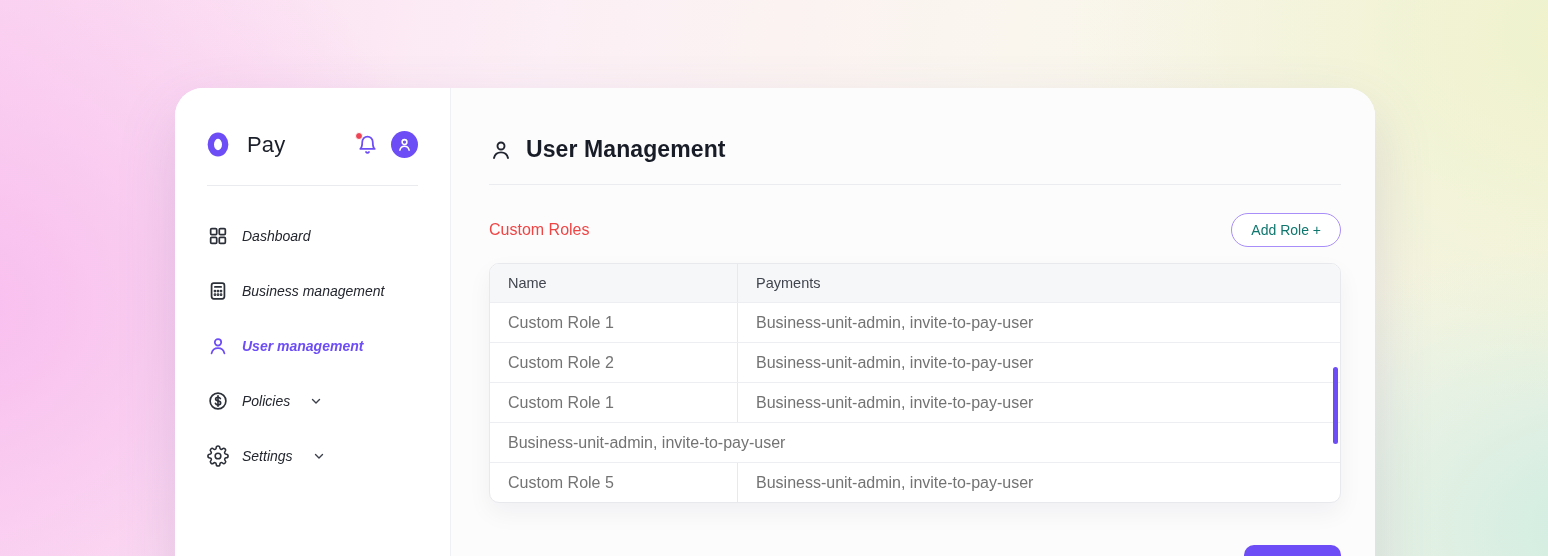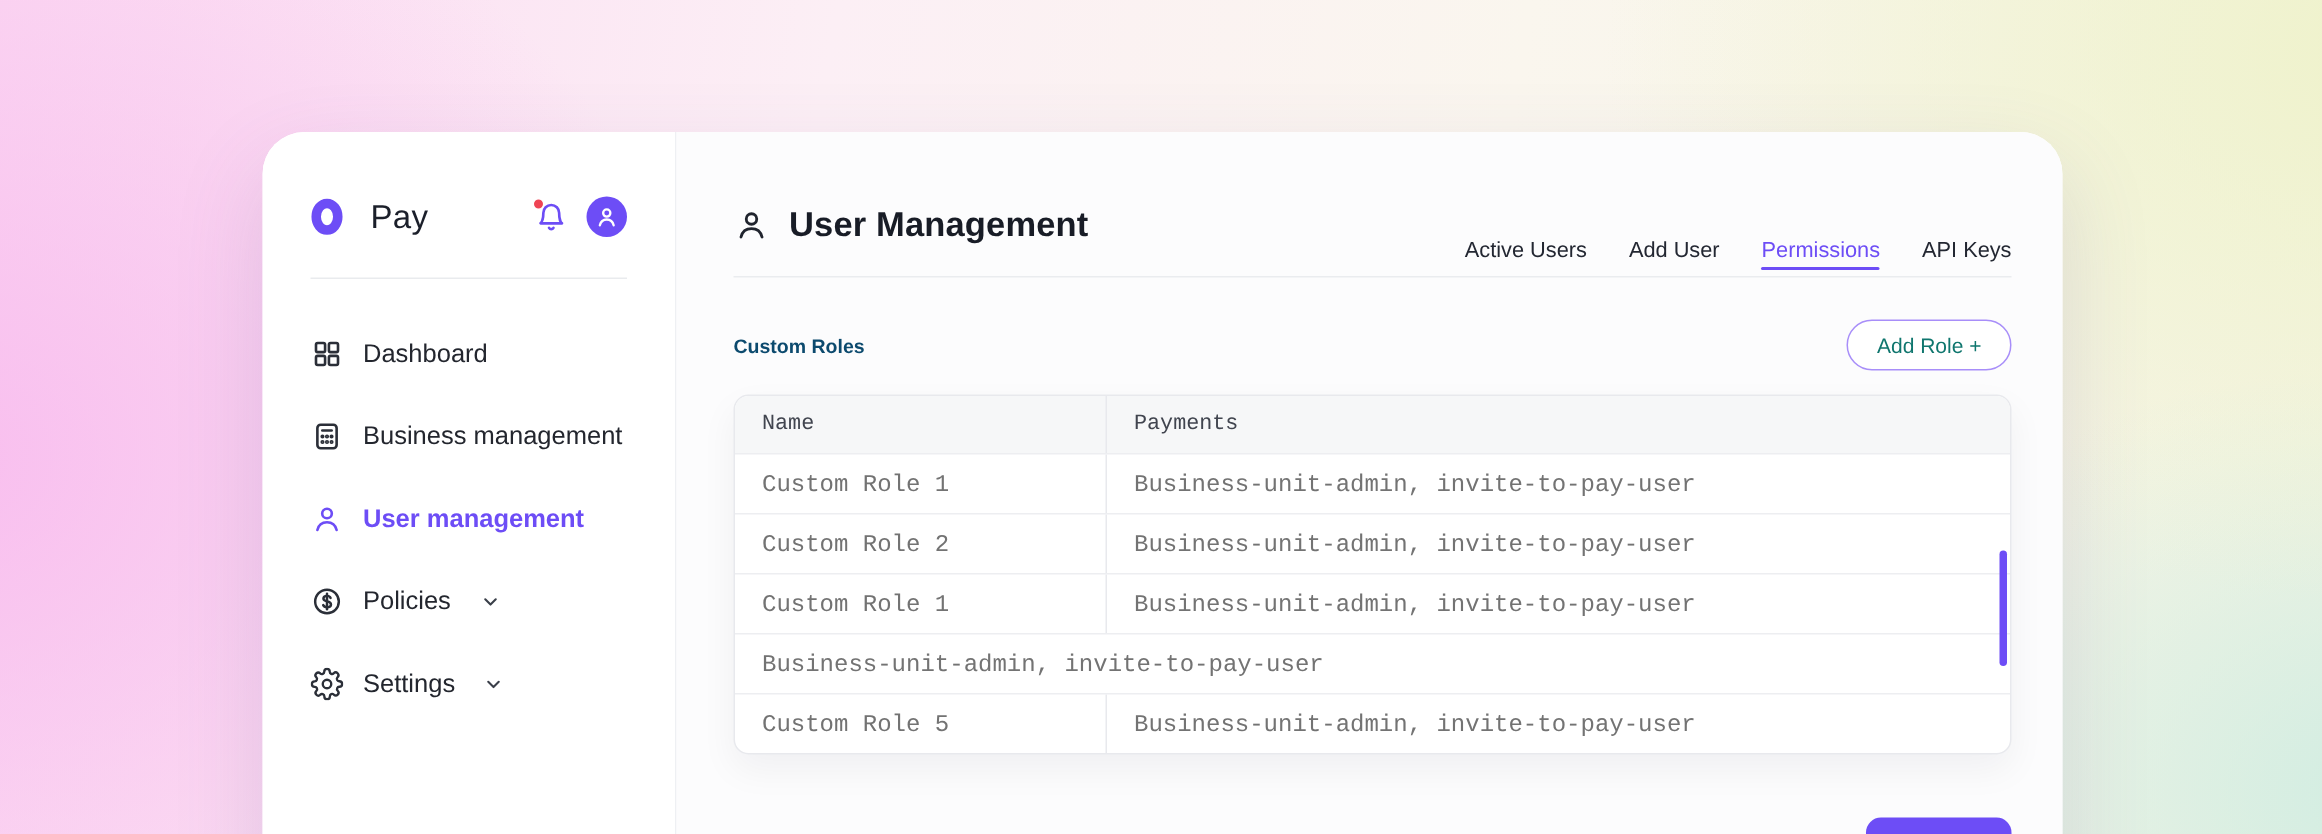--- a/index.html
+++ b/index.html
@@ -41,21 +41,21 @@
   .avatar { width:27px; height:27px; border-radius:50%; background:#6d4df6; display:flex; align-items:center; justify-content:center; color:#fff; cursor:pointer; }
   .avatar svg { width:17px; height:17px; }
 
   .nav { margin-top:22px; }
   .nav-item {
     display:flex; align-items:center; gap:13px;
     padding:16.5px 0; cursor:pointer; color:#23262e;
   }
   .nav-icon { width:22px; height:22px; color:#2b2f38; flex-shrink:0; }
   .nav-icon svg { width:22px; height:22px; display:block; }
-  .nav-label { font-size:17px; font-weight:500; }
+  .nav-label { font-size:14px; font-weight:500;font-style:italic; }
   .nav-item.active { color:#6d4df6; }
   .nav-item.active .nav-icon { color:#6d4df6; }
   .nav-item.active .nav-label { font-weight:700; }
   .chev { width:14px; height:14px; color:#3a3f49; margin-left:6px; }
   .chev svg { width:14px; height:14px; display:block; }
 
   
   .main { flex:1; background:#fcfcfd; padding:0 34px 0 38px; position:relative; min-width:0; }
 
   .main-header {
@@ -69,32 +69,31 @@
 
   .tabs { display:flex; gap:28px; align-items:flex-end; }
   .tab { font-size:14.5px; color:#232732; padding-bottom:9px; cursor:pointer; position:relative; text-decoration:none; }
   .tab.active { color:#6d4df6; }
   .tab.active::after {
     content:""; position:absolute; left:0; right:0; bottom:4px; height:2px;
     background:#6d4df6; border-radius:2px;
   }
 
   .section-row { margin-top:28px; display:flex; align-items:center; justify-content:space-between; }
-  .section-title { font-size:13px; font-weight:700; color:#0c4a6e; margin:0; }
+  .section-title { font-size:16px; font-weight:400; color:#ef4444; margin:0; }
   .add-role-btn {
     background:#ffffff; border:1.4px solid #a88ef9; color:#0f766e;
     border-radius:18px; padding:8px 19px; font-size:14px; cursor:pointer;
     font-family:inherit;
   }
 
   .table {
     margin-top:16px; position:relative; background:#fff;
     border:1px solid #e8e9ed; border-radius:10px; overflow:hidden;
     box-shadow:0 10px 24px rgba(23,25,35,.05);
-    font-family:Liberation Mono, monospace;
   }
   .trow { display:flex; }
   .trow.head { background:#f6f7f8; }
   .tcell { padding:10px 18px; font-size:16px; color:#737373; display:flex; align-items:center; }
   .trow.head .tcell { font-size:14.5px; color:#41454f; height:38px; padding:0 18px; }
   .cell-name { width:248px; border-right:1px solid #e8e9ed; flex-shrink:0; }
   .cell-policies { flex:1; min-width:0; }
   .trow.body { border-top:1px solid #edeef1; height:40px; }
   .trow.body .tcell { padding-top:0; padding-bottom:0; }
   .table-scrollbar {
@@ -215,26 +214,20 @@
     <div class="main-header">
       <div class="title-wrap">
         <span class="title-icon">
           <svg viewBox="0 0 24 24" fill="none" stroke="currentColor" stroke-width="1.9" stroke-linecap="round">
             <circle cx="12" cy="8" r="3.5"></circle>
             <path d="M5 20c1-4.2 4-5.6 7-5.6s6 1.4 7 5.6"></path>
           </svg>
         </span>
         <h1 class="page-title">User Management</h1>
       </div>
-      <div class="tabs">
-        <a class="tab">Active Users</a>
-        <a class="tab">Add User</a>
-        <a class="tab active">Permissions</a>
-        <a class="tab">API Keys</a>
-      </div>
     </div>
 
     <div class="section-row">
       <h2 class="section-title">Custom Roles</h2>
       <button class="add-role-btn">Add Role +</button>
     </div>
 
     <div class="table">
       <div class="trow head">
         <div class="tcell cell-name">Name</div>

